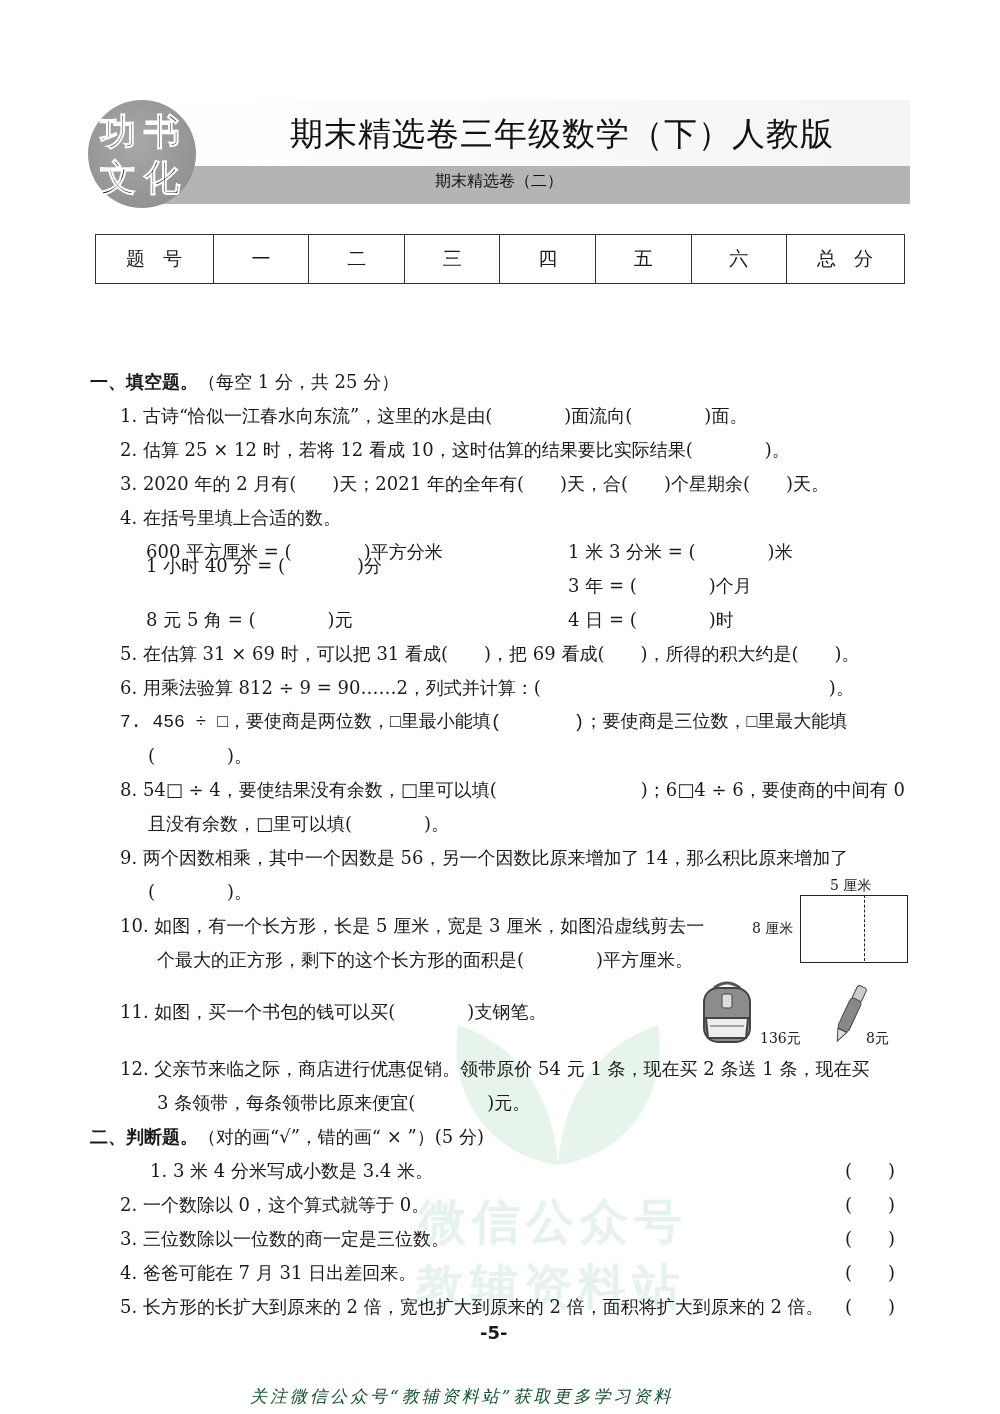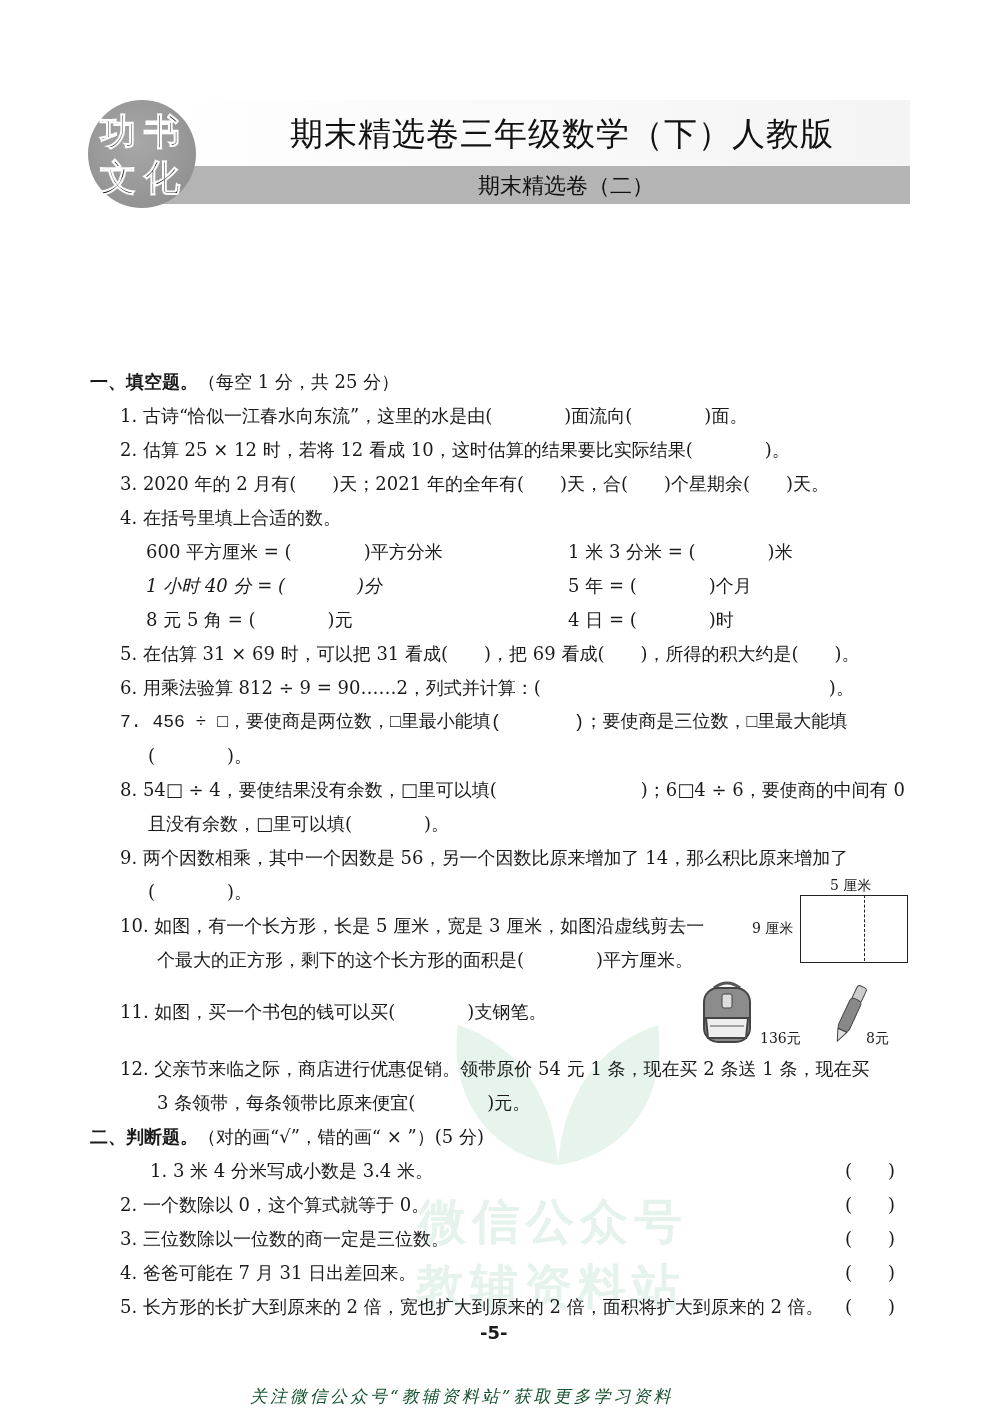--- a/index.html
+++ b/index.html
@@ -6,21 +6,21 @@
   body { width:1000px; height:1414px; position:relative; overflow:hidden;
          font-family:"DejaVu Serif","Liberation Serif",serif; color:#1a1a1a; }
   .abs { position:absolute; }
   
   .hdr-top { left:150px; top:100px; width:760px; height:66px;
              background:linear-gradient(to right,#ffffff 0%,#f4f4f4 100%); }
   .hdr-bar { left:150px; top:166px; width:760px; height:38px; background:#b4b4b4; }
   .hdr-title { left:290px; top:112px; font-family:"DejaVu Sans","Liberation Sans",sans-serif;
                font-size:33px; letter-spacing:1px; color:#111; white-space:nowrap; }
   .hdr-sub { left:435px; top:171px; font-family:"DejaVu Sans","Liberation Sans",sans-serif;
-             font-size:22px; color:#111; white-space:nowrap;margin-left:43px; }
+             font-size:16px; color:#111; white-space:nowrap; }
   .logo { left:88px; top:100px; width:108px; height:108px; border-radius:50%;
           background:radial-gradient(circle at 45% 40%,#a8a8a8,#8a8a8a); }
   .logo span { position:absolute; font-family:"DejaVu Serif",serif; font-weight:bold;
                font-size:36px; color:#111; -webkit-text-stroke:1px #fff; }
   
   table.score { position:absolute; left:95px; top:234px; width:810px; border-collapse:collapse;
                 font-size:19px; }
   table.score td { border:1px solid #333; height:46px; text-align:center; width:100px; }
   table.score td.first { width:104px; letter-spacing:18px; padding-left:18px; }
   table.score tr { }
@@ -48,20 +48,30 @@
   <span style="left:12px;top:8px;">功</span>
   <span style="left:56px;top:8px;">书</span>
   <span style="left:12px;top:54px;">文</span>
   <span style="left:56px;top:54px;">化</span>
 </div>
 <div class="abs hdr-title">期末精选卷三年级数学（下）人教版</div>
 <div class="abs hdr-sub">期末精选卷（二）</div>
 
 <table class="score">
   <tbody>
+      <tr>
+    <td class="first">题号</td>
+    <td>一</td>
+    <td>二</td>
+    <td>三</td>
+    <td>四</td>
+    <td>五</td>
+    <td>六</td>
+    <td class="first" style="width:104px">总分</td>
+  </tr>
 </tbody>
   </table>
 
 <div class="wm" style="left:380px;top:1015px;">
   <svg width="260" height="160" viewBox="0 0 260 160">
     <path d="M130 150 C60 140 20 80 30 10 C90 30 125 80 130 150 Z" fill="#e6f4ec"></path>
     <path d="M130 150 C200 140 240 80 230 10 C170 30 135 80 130 150 Z" fill="#e6f4ec"></path>
   </svg>
 </div>
 <div class="wm wm-text" style="left:370px;top:1190px;">微信公众号</div>
@@ -69,39 +79,39 @@
 
 <div class="line" style="left:90px;top:370px;">
   <span class="sec">一、填空题。</span><span>（每空 1 分，共 25 分）</span>
 </div>
 <div class="line" style="left:120px;top:404px;">1. 古诗“恰似一江春水向东流”，这里的水是由(　　　　)面流向(　　　　)面。</div>
 <div class="line" style="left:120px;top:438px;">2. 估算 25 × 12 时，若将 12 看成 10，这时估算的结果要比实际结果(　　　　)。</div>
 <div class="line" style="left:120px;top:472px;">3. 2020 年的 2 月有(　　)天；2021 年的全年有(　　)天，合(　　)个星期余(　　)天。</div>
 <div class="line" style="left:120px;top:506px;">4. 在括号里填上合适的数。</div>
 <div class="line" style="left:146px;top:540px;">600 平方厘米 = (　　　　)平方分米</div>
 <div class="line" style="left:568px;top:540px;">1 米 3 分米 = (　　　　)米</div>
-<div class="line" style="left:146px;top:574px;font-style:italic;">1 小时 40 分 = (　　　　)分</div>
-<div class="line" style="left:568px;top:574px;">5 年 = (　　　　)个月</div>
+<div class="line" style="left:146px;top:554px;">1 小时 40 分 = (　　　　)分</div>
+<div class="line" style="left:568px;top:574px;">3 年 = (　　　　)个月</div>
 <div class="line" style="left:146px;top:608px;">8 元 5 角 = (　　　　)元</div>
 <div class="line" style="left:568px;top:608px;">4 日 = (　　　　)时</div>
 <div class="line" style="left:120px;top:642px;">5. 在估算 31 × 69 时，可以把 31 看成(　　)，把 69 看成(　　)，所得的积大约是(　　)。</div>
 <div class="line" style="left:120px;top:676px;">6. 用乘法验算 812 ÷ 9 = 90……2，列式并计算：(　　　　　　　　　　　　　　　　)。</div>
 <div class="line" style="left:120px;top:710px;font-family:Liberation Mono, monospace;">7. 456 ÷ □，要使商是两位数，□里最小能填(　　　　)；要使商是三位数，□里最大能填</div>
 <div class="line" style="left:148px;top:744px;">(　　　　)。</div>
 <div class="line" style="left:120px;top:778px;">8. 54□ ÷ 4，要使结果没有余数，□里可以填(　　　　　　　　)；6□4 ÷ 6，要使商的中间有 0</div>
 <div class="line" style="left:148px;top:812px;">且没有余数，□里可以填(　　　　)。</div>
 <div class="line" style="left:120px;top:846px;">9. 两个因数相乘，其中一个因数是 56，另一个因数比原来增加了 14，那么积比原来增加了</div>
 <div class="line" style="left:148px;top:880px;">(　　　　)。</div>
 <div class="line" style="left:120px;top:914px;">10. 如图，有一个长方形，长是 5 厘米，宽是 3 厘米，如图沿虚线剪去一</div>
 <div class="line" style="left:157px;top:948px;">个最大的正方形，剩下的这个长方形的面积是(　　　　)平方厘米。</div>
 
 <div class="abs rect-fig"></div>
 <div class="abs rect-dash"></div>
 <div class="fig-label" style="left:830px;top:877px;">5 厘米</div>
-<div class="fig-label" style="left:752px;top:920px;">9 厘米</div>
+<div class="fig-label" style="left:752px;top:920px;">8 厘米</div>
 
 <div class="line" style="left:120px;top:1000px;">11. 如图，买一个书包的钱可以买(　　　　)支钢笔。</div>
 
 <div class="abs" style="left:696px;top:980px;">
   <svg width="62" height="64" viewBox="0 0 62 64">
     <path d="M18 8 Q31 -2 44 8" stroke="#555" stroke-width="3" fill="none"></path>
     <rect x="8" y="8" width="46" height="54" rx="14" fill="#8c8c8c" stroke="#444" stroke-width="2"></rect>
     <rect x="26" y="14" width="10" height="14" rx="2" fill="#ddd" stroke="#444"></rect>
     <path d="M10 38 L52 38 L50 58 L12 58 Z" fill="#eee" stroke="#444" stroke-width="2"></path>
     <line x1="14" y1="46" x2="48" y2="46" stroke="#555"></line>

